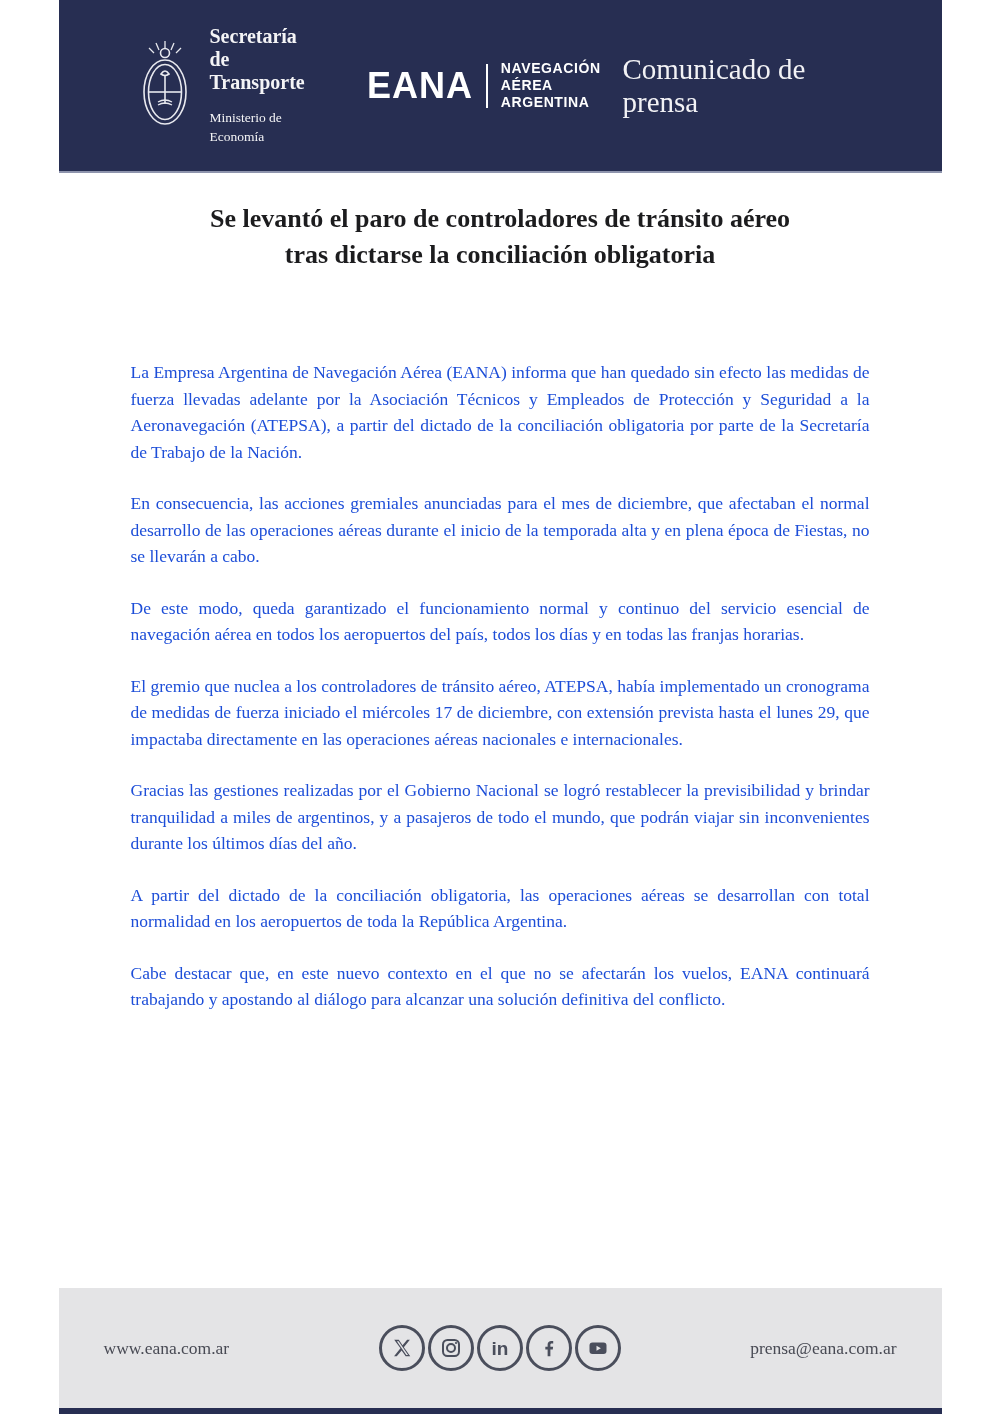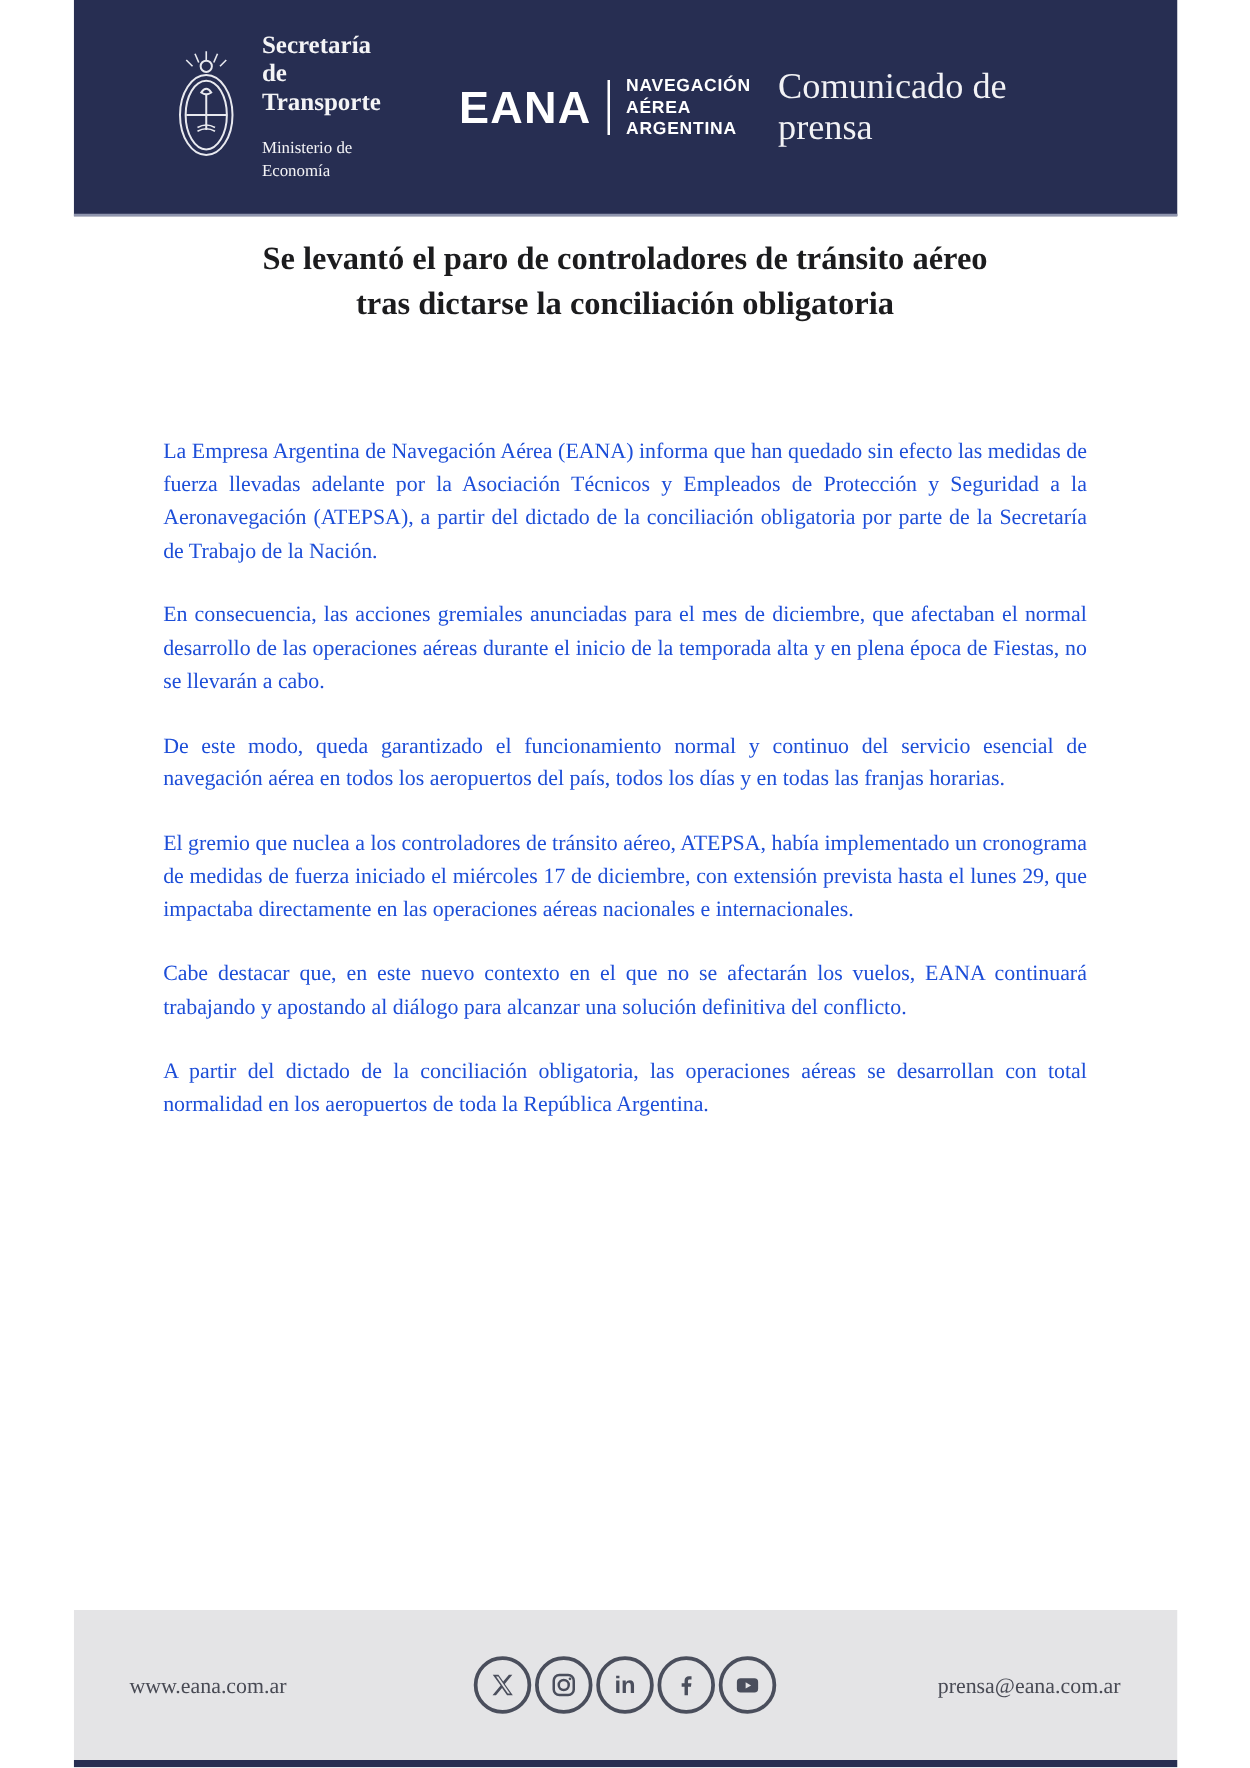--- a/index.html
+++ b/index.html
@@ -71,21 +71,21 @@
 
   
   .main { flex: 1 1 auto; padding: 0 72px; }
   .date-line {
     margin-top: 90px;
     text-align: right;
     font-size: 17px;
     color: #222224;
   }
   .title {
-    margin-top: 16px;
+    margin-top: 28px;
     text-align: center;
     font-weight: bold;
     font-size: 26px;
     line-height: 36px;
     color: #1c1c1e;
   }
   .body-copy { margin-top: 86px; }
   .body-copy p {
     font-size: 17.5px;
     line-height: 26.5px;
@@ -192,22 +192,23 @@
     <h1 class="title">
       <span>Se levantó el paro de controladores de tránsito aéreo</span><br>
       <span>tras dictarse la conciliación obligatoria</span>
     </h1>
 
     <div class="body-copy">
       <p>La Empresa Argentina de Navegación Aérea (EANA) informa que han quedado sin efecto las medidas de fuerza llevadas adelante por la Asociación Técnicos y Empleados de Protección y Seguridad a la Aeronavegación (ATEPSA), a partir del dictado de la conciliación obligatoria por parte de la Secretaría de Trabajo de la Nación.</p>
       <p>En consecuencia, las acciones gremiales anunciadas para el mes de diciembre, que afectaban el normal desarrollo de las operaciones aéreas durante el inicio de la temporada alta y en plena época de Fiestas, no se llevarán a cabo.</p>
       <p>De este modo, queda garantizado el funcionamiento normal y continuo del servicio esencial de navegación aérea en todos los aeropuertos del país, todos los días y en todas las franjas horarias.</p>
       <p>El gremio que nuclea a los controladores de tránsito aéreo, ATEPSA, había implementado un cronograma de medidas de fuerza iniciado el miércoles 17 de diciembre, con extensión prevista hasta el lunes 29, que impactaba directamente en las operaciones aéreas nacionales e internacionales.</p>
+      <p>Gracias las gestiones realizadas por el Gobierno Nacional se logró restablecer la previsibilidad y brindar tranquilidad a miles de argentinos, y a pasajeros de todo el mundo, que podrán viajar sin inconvenientes durante los últimos días del año.</p>
+      <p>A partir del dictado de la conciliación obligatoria, las operaciones aéreas se desarrollan con total normalidad en los aeropuertos de toda la República Argentina.</p>
       <p>Cabe destacar que, en este nuevo contexto en el que no se afectarán los vuelos, EANA continuará trabajando y apostando al diálogo para alcanzar una solución definitiva del conflicto.</p>
-      <p>A partir del dictado de la conciliación obligatoria, las operaciones aéreas se desarrollan con total normalidad en los aeropuertos de toda la República Argentina.</p>
     </div>
   </main>
 
   <footer class="footer">
     <div class="footer-bar">
       <div class="footer-site">www.eana.com.ar</div>
 
       <div class="social-row">
         <div class="social-circle">
           <svg width="22" height="22" viewBox="0 0 24 24" fill="#4a4e5c">

